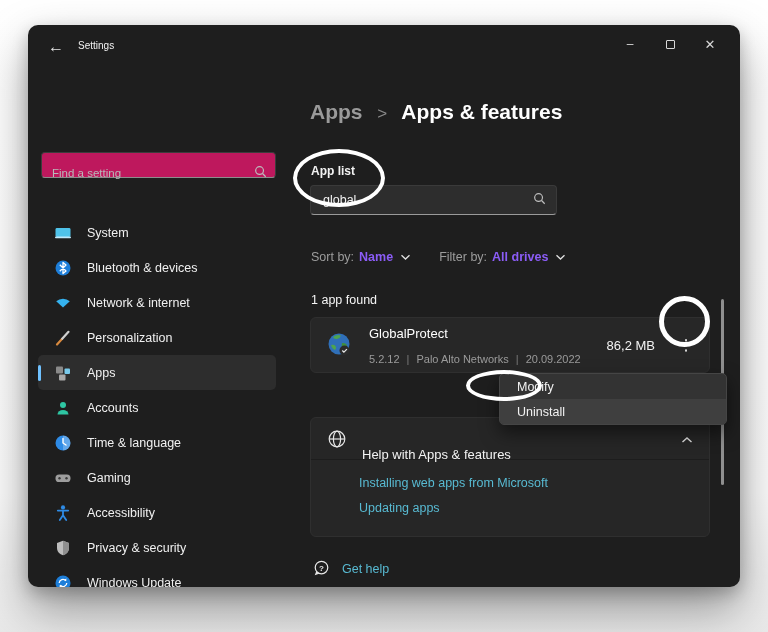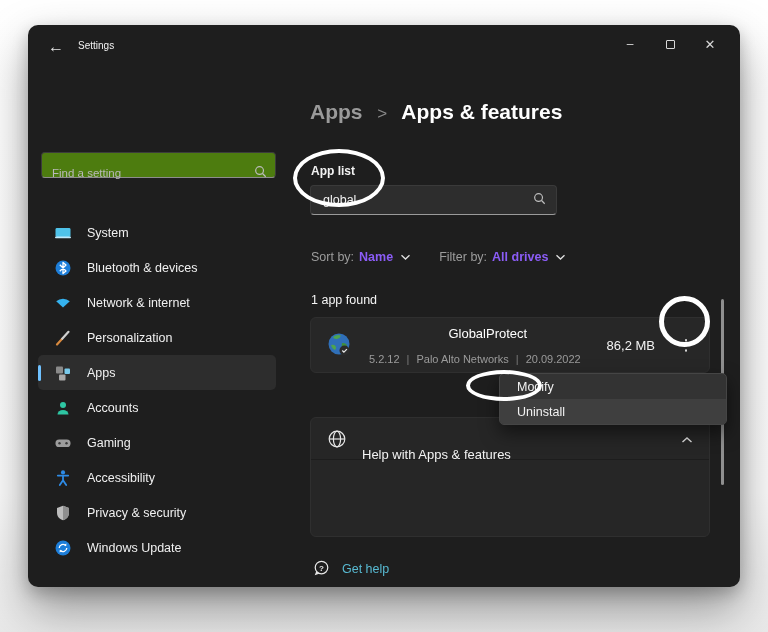--- a/index.html
+++ b/index.html
@@ -21,21 +21,21 @@
     display:flex; align-items:center; justify-content:center; color:#e6e6e6; font-size:16px; cursor:default; }
   .win-title { position:absolute; left:50px; top:15px; font-size:10px; font-weight:normal; color:#f2f2f2; }
   .win-controls { position:absolute; right:10px; top:4px; display:flex; }
   .win-ctl { width:40px; height:30px; display:flex; align-items:center; justify-content:center;
     color:#d8d8d8; font-size:12px; }
   .win-ctl.close { font-size:13px; }
   .win-ctl.max span { display:block; width:9px; height:9px; border:1px solid #d8d8d8; border-radius:1px; }
   
   .sidebar { position:absolute; left:0; top:42px; width:256px; bottom:0; }
   .find-box { position:absolute; left:13px; top:85px; width:235px; height:26px;
-    background:#4d7c0f; border:1px solid #3c3c3c; border-bottom:1px solid #8d8d8d;
+    background:#be185d; border:1px solid #3c3c3c; border-bottom:1px solid #8d8d8d;
     border-radius:4px; display:flex; align-items:center; padding:16px 8px 0 10px; }
   .find-box input { flex:1; background:transparent; border:none; outline:none;
     color:#cfcfcf; font-size:11.5px; font-family:"Liberation Sans",sans-serif; }
   .find-box input::placeholder { color:#b9b9b9; }
   .nav { position:absolute; left:10px; top:148px; right:8px; }
   .nav-item { position:relative; height:35px; display:flex; align-items:center;
     padding-left:16px; border-radius:5px; font-size:12.5px; color:#f0f0f0; }
   .nav-item .ico { width:18px; height:18px; margin-right:15px; flex:0 0 18px; display:flex; }
   .nav-item.selected { background:#2d2d2d; }
   .nav-item.selected::before { content:""; position:absolute; left:0; top:9.5px;
@@ -57,21 +57,21 @@
   .sortrow b { color:#8b5cf6; font-weight:bold; margin-left:5px; }
   .chev { margin-left:7px; display:inline-flex; }
   .gap28 { width:28px; }
   .found { position:absolute; left:1px; top:226px; font-size:12.5px; color:#f5f5f5; }
   
   .app-card { position:absolute; left:0; top:250px; width:400px; height:56px;
     background:#272727; border:1px solid #2f2f2f; border-radius:6px;
     display:flex; align-items:center; padding:0 10px 0 14px; }
   .app-icon { width:28px; height:28px; margin-right:16px; flex:0 0 28px; }
   .app-text { flex:1; min-width:0; }
-  .app-name { font-size:13px; color:#ffffff; margin-bottom:12px;text-align:center; }
+  .app-name { font-size:13px; color:#ffffff; margin-bottom:12px; }
   .app-sub { font-size:11px; color:#9b9b9b; white-space:nowrap; }
   .app-sub .d { margin:0 7px; color:#7a7a7a; }
   .app-size { font-size:13px; color:#f2f2f2; margin-right:18px; }
   .more-btn { width:26px; height:30px; display:flex; align-items:center; justify-content:center;
     color:#fff; font-size:15px; letter-spacing:0; }
   
   .ctx-menu { position:absolute; left:189px; top:306px; width:228px;
     background:#333333; border:1px solid #454545; border-radius:5px; overflow:hidden;
     box-shadow:0 8px 18px rgba(0,0,0,.5); z-index:5;text-align:right; }
   .ctx-item { height:25px; display:flex; align-items:center; padding-left:17px;
@@ -189,20 +189,30 @@
       <div class="nav-item">
         <span class="ico">
           <svg width="18" height="18" viewBox="0 0 18 18">
               <circle cx="9" cy="6" r="3" fill="#2ec6a3"></circle>
               <path d="M3.5 15.5 a5.5 4.6 0 0 1 11 0 z" fill="#2ec6a3"></path>
             </svg>
         </span>
         <span>Accounts</span>
       </div>
 
+      <div class="nav-item">
+        <span class="ico">
+          <svg width="18" height="18" viewBox="0 0 18 18">
+              <circle cx="9" cy="9" r="7.5" fill="#2e8be6"></circle>
+              <path d="M9 4.5 V9 L12 11" stroke="#fff" stroke-width="1.4" fill="none" stroke-linecap="round"></path>
+              <path d="M9 1.5 a7.5 7.5 0 0 1 0 15 z" fill="#ffffff" opacity="0.25"></path>
+            </svg>
+        </span>
+        <span>Time &amp; language</span>
+      </div>
 
       <div class="nav-item">
         <span class="ico">
           <svg width="18" height="18" viewBox="0 0 18 18">
               <rect x="1.5" y="5.5" width="15" height="7.5" rx="3.6" fill="#9d9d9d"></rect>
               <circle cx="5.5" cy="9.2" r="1.2" fill="#3a3a3a"></circle>
               <circle cx="12.5" cy="9.2" r="1.2" fill="#3a3a3a"></circle>
             </svg>
         </span>
         <span>Gaming</span>
@@ -327,20 +337,24 @@
               <path d="M2.2 10 H17.8" stroke="#e6e6e6" stroke-width="1.2"></path>
             </svg>
         </span>
         <span class="help-title">Help with Apps &amp; features</span>
         <span>
           <svg width="12" height="8" viewBox="0 0 12 8">
               <path d="M1.5 6 L6 2 L10.5 6" fill="none" stroke="#e0e0e0" stroke-width="1.4"></path>
             </svg>
         </span>
       </div>
+      <div class="help-links">
+        <a class="link">Installing web apps from Microsoft</a>
+        <a class="link">Updating apps</a>
+      </div>
     </div>
 
     <div class="footer-link fl-1">
       <span class="fico">
         <svg width="19" height="19" viewBox="0 0 20 20">
             <circle cx="10" cy="9" r="6.6" fill="none" stroke="#e8e8e8" stroke-width="1.3"></circle>
             <path d="M5 13.5 L4 16 L7.2 15" fill="none" stroke="#e8e8e8" stroke-width="1.3"></path>
             <text x="10" y="12.2" text-anchor="middle" font-size="8.5" fill="#e8e8e8" font-family="Liberation Sans, sans-serif" font-weight="bold">?</text>
           </svg>
       </span>

